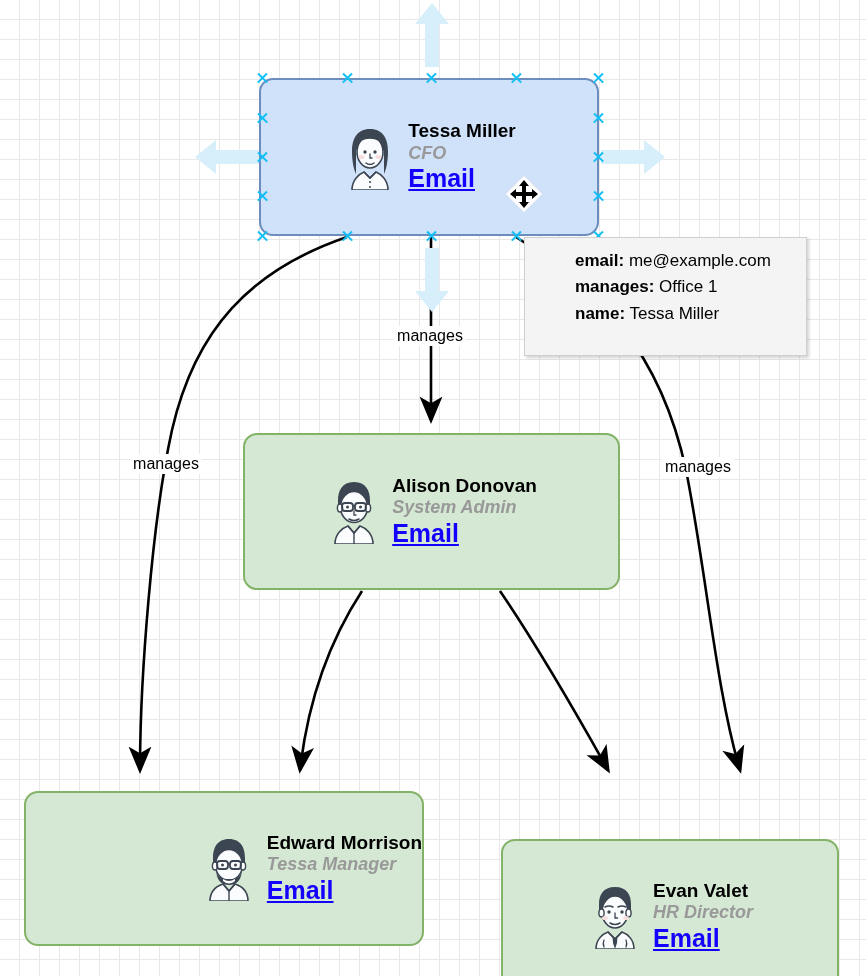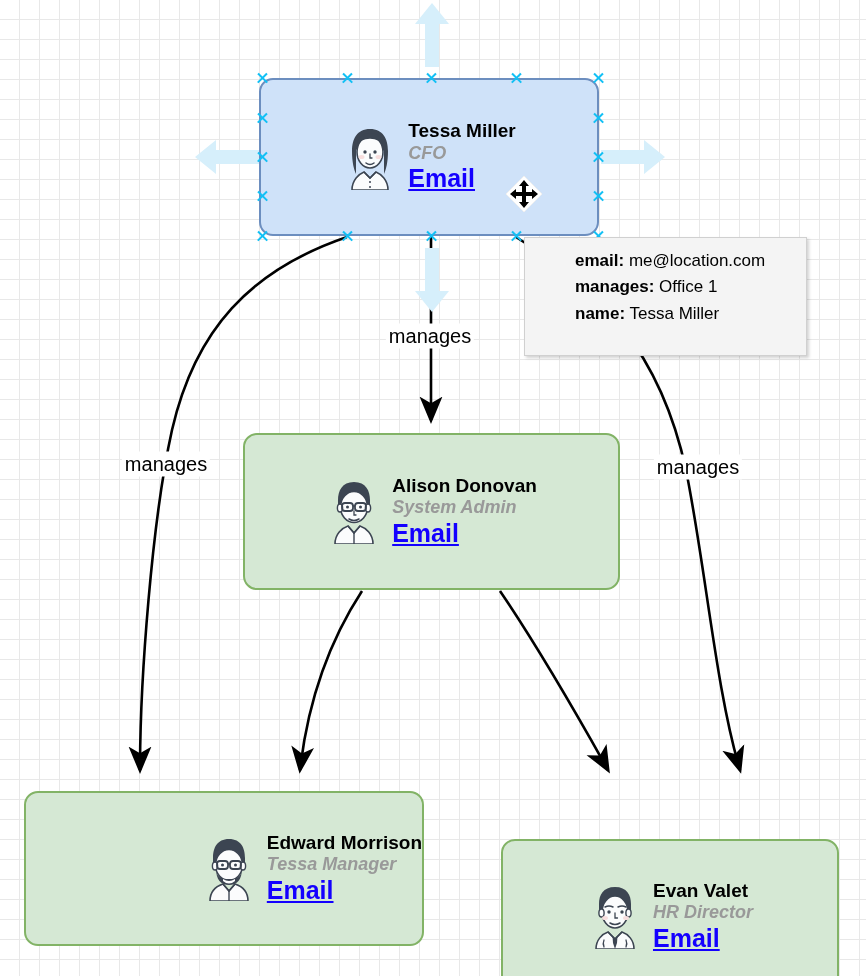--- a/index.html
+++ b/index.html
@@ -122,21 +122,21 @@
   .move-cursor {
     position: absolute;
     width: 38px;
     height: 38px;
     pointer-events: none;
   }
 
   
   .edge-label {
     position: absolute;
-    font-size: 20px;
+    font-size: 16px;
     color: #000000;
     background: #ffffff;
     padding: 1px 3px;
     white-space: nowrap;
     transform: translate(-50%, -50%);
   }
 
   
   #tooltip {
     position: absolute;
@@ -334,21 +334,21 @@
   <div class="move-cursor" style="left:505px; top:175px;">
     <svg width="38" height="38" viewBox="0 0 38 38">
       <path d="M19,1 L37,19 L19,37 L1,19 Z" fill="#ffffff" stroke="#f0f0f0" stroke-width="1"></path>
       <path d="M19,5 L24,11 L21,11 L21,17 L27,17 L27,14 L33,19 L27,24 L27,21 L21,21 L21,27 L24,27 L19,33 L14,27 L17,27 L17,21 L11,21 L11,24 L5,19 L11,14 L11,17 L17,17 L17,11 L14,11 Z" fill="#000000"></path>
     </svg>
   </div>
 
   <div id="tooltip" style="left:524px; top:237px; width:283px; height:119px;">
     <div class="row">
       <span class="k">email:</span>
-      <span class="v">me@location.com</span>
+      <span class="v">me@example.com</span>
     </div>
     <div class="row">
       <span class="k">manages:</span>
       <span class="v">Office 1</span>
     </div>
     <div class="row">
       <span class="k">name:</span>
       <span class="v">Tessa Miller</span>
     </div>
   </div>

